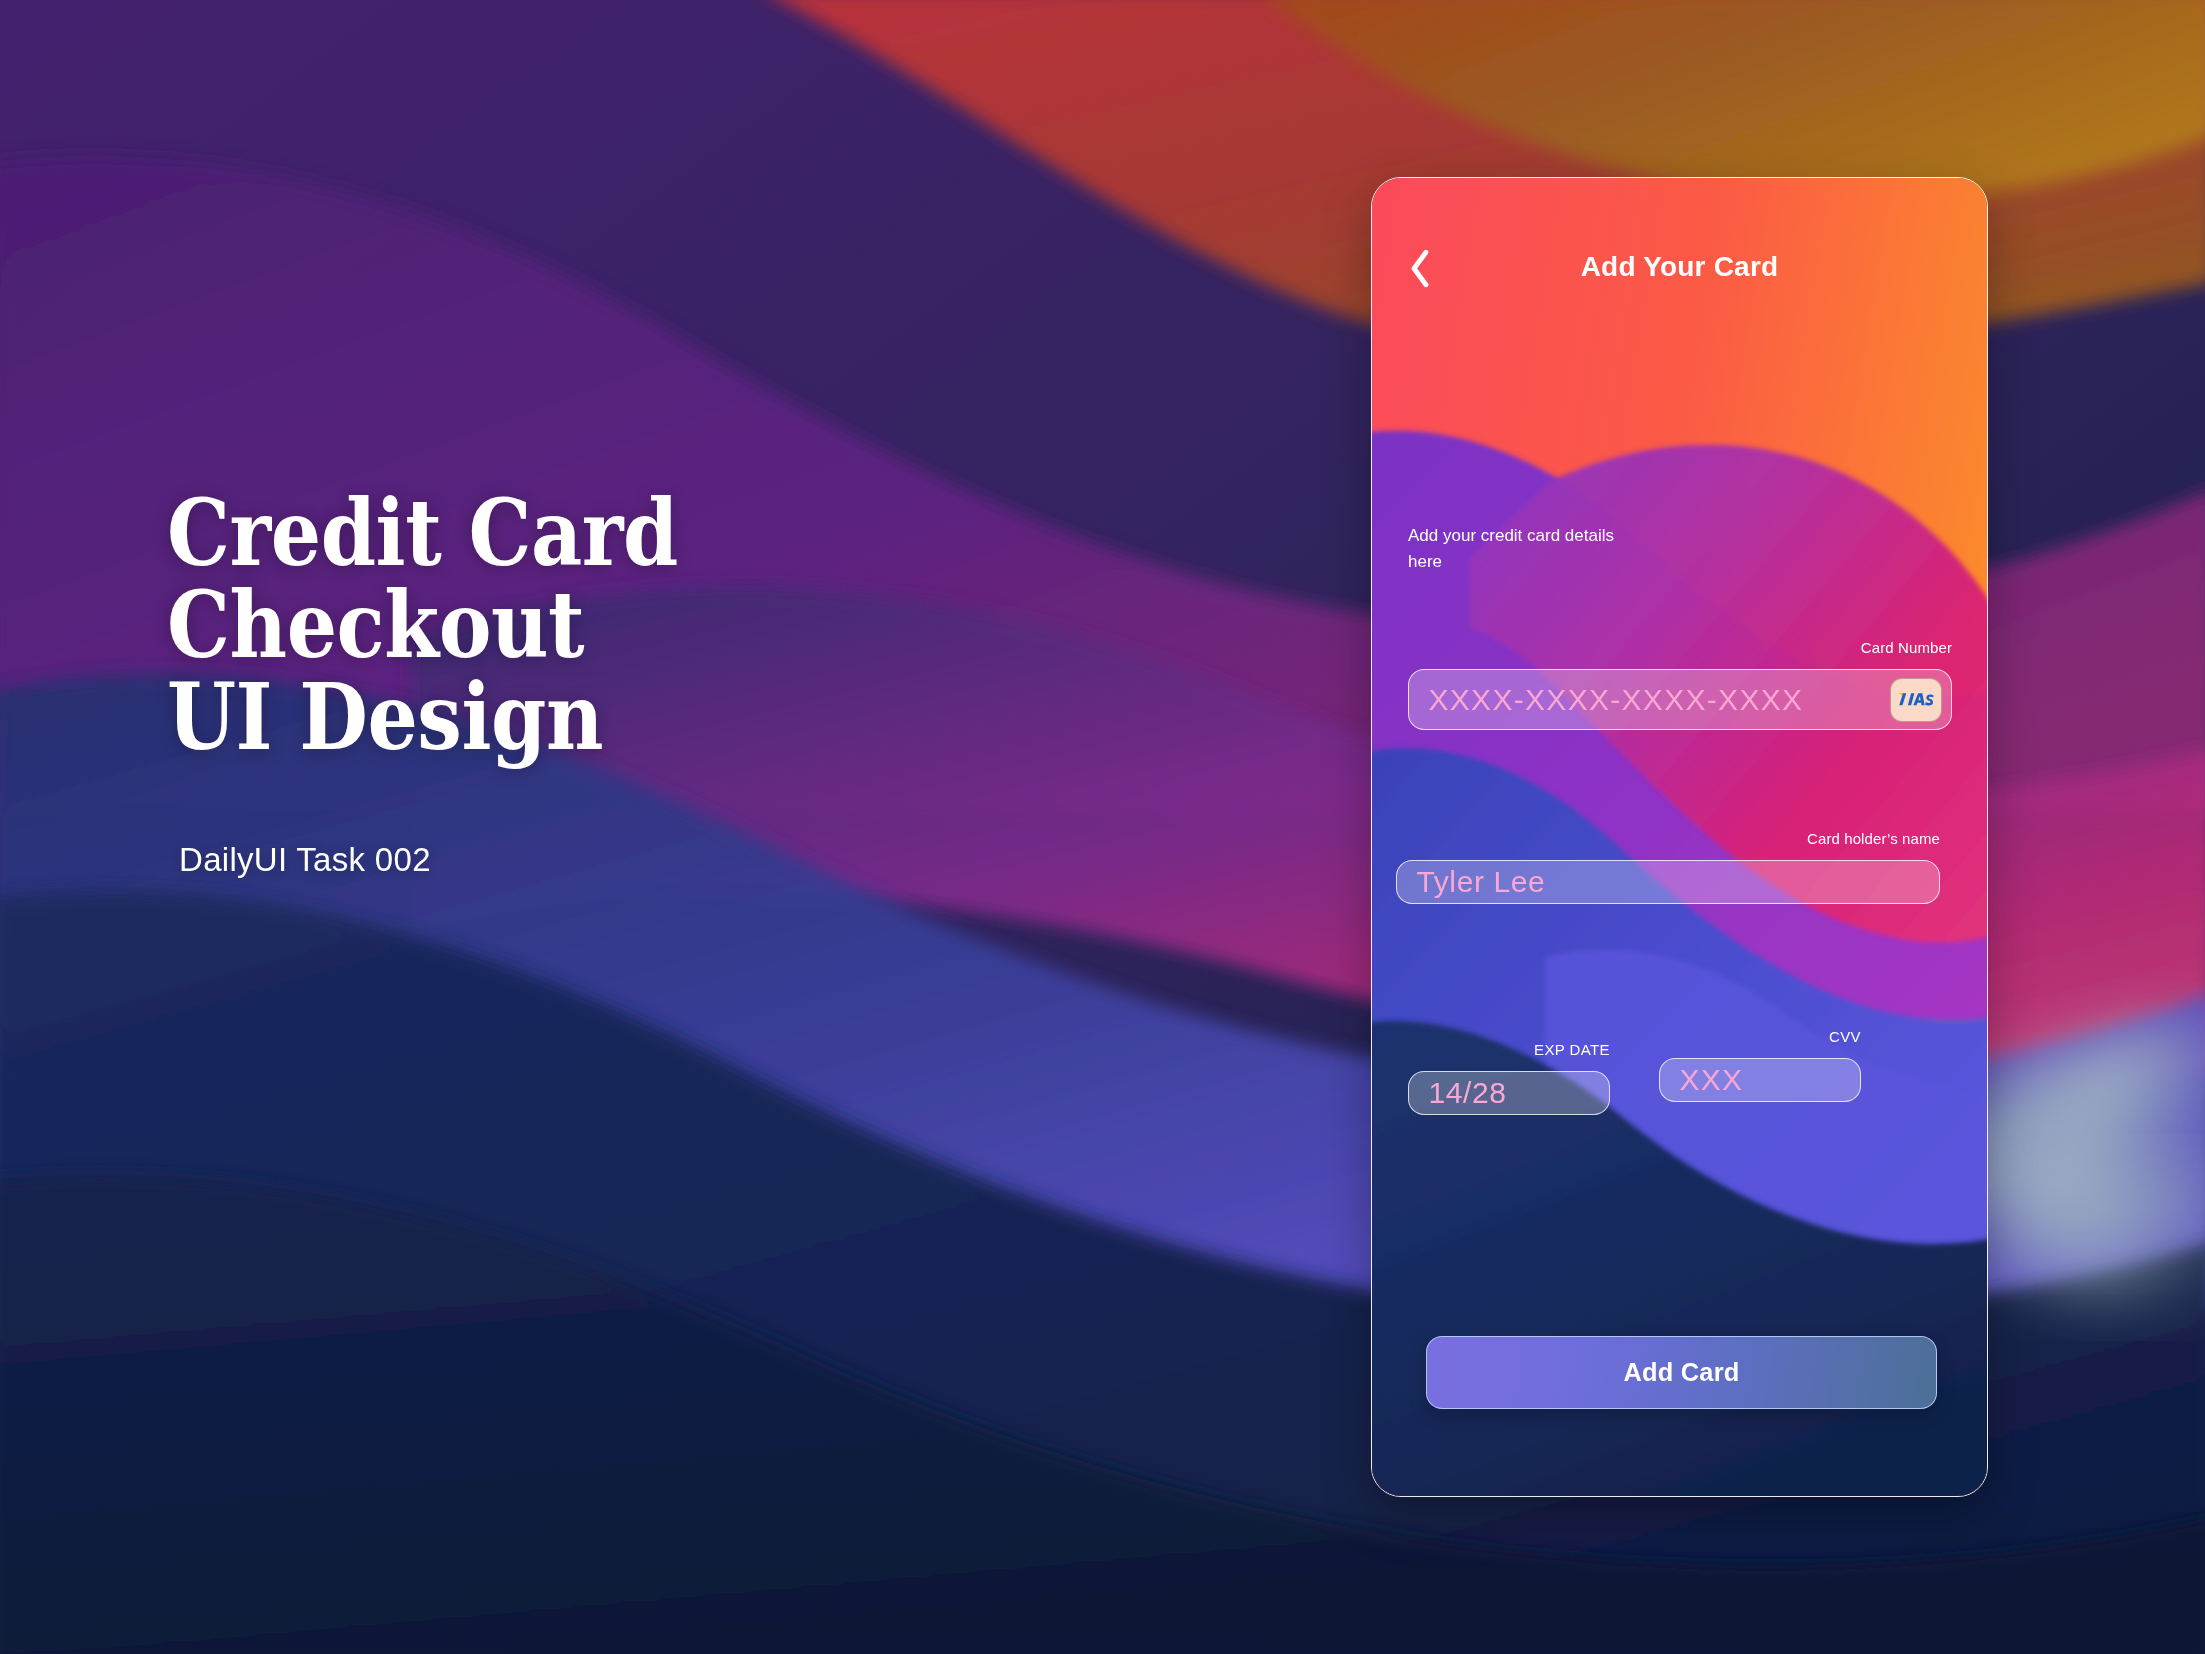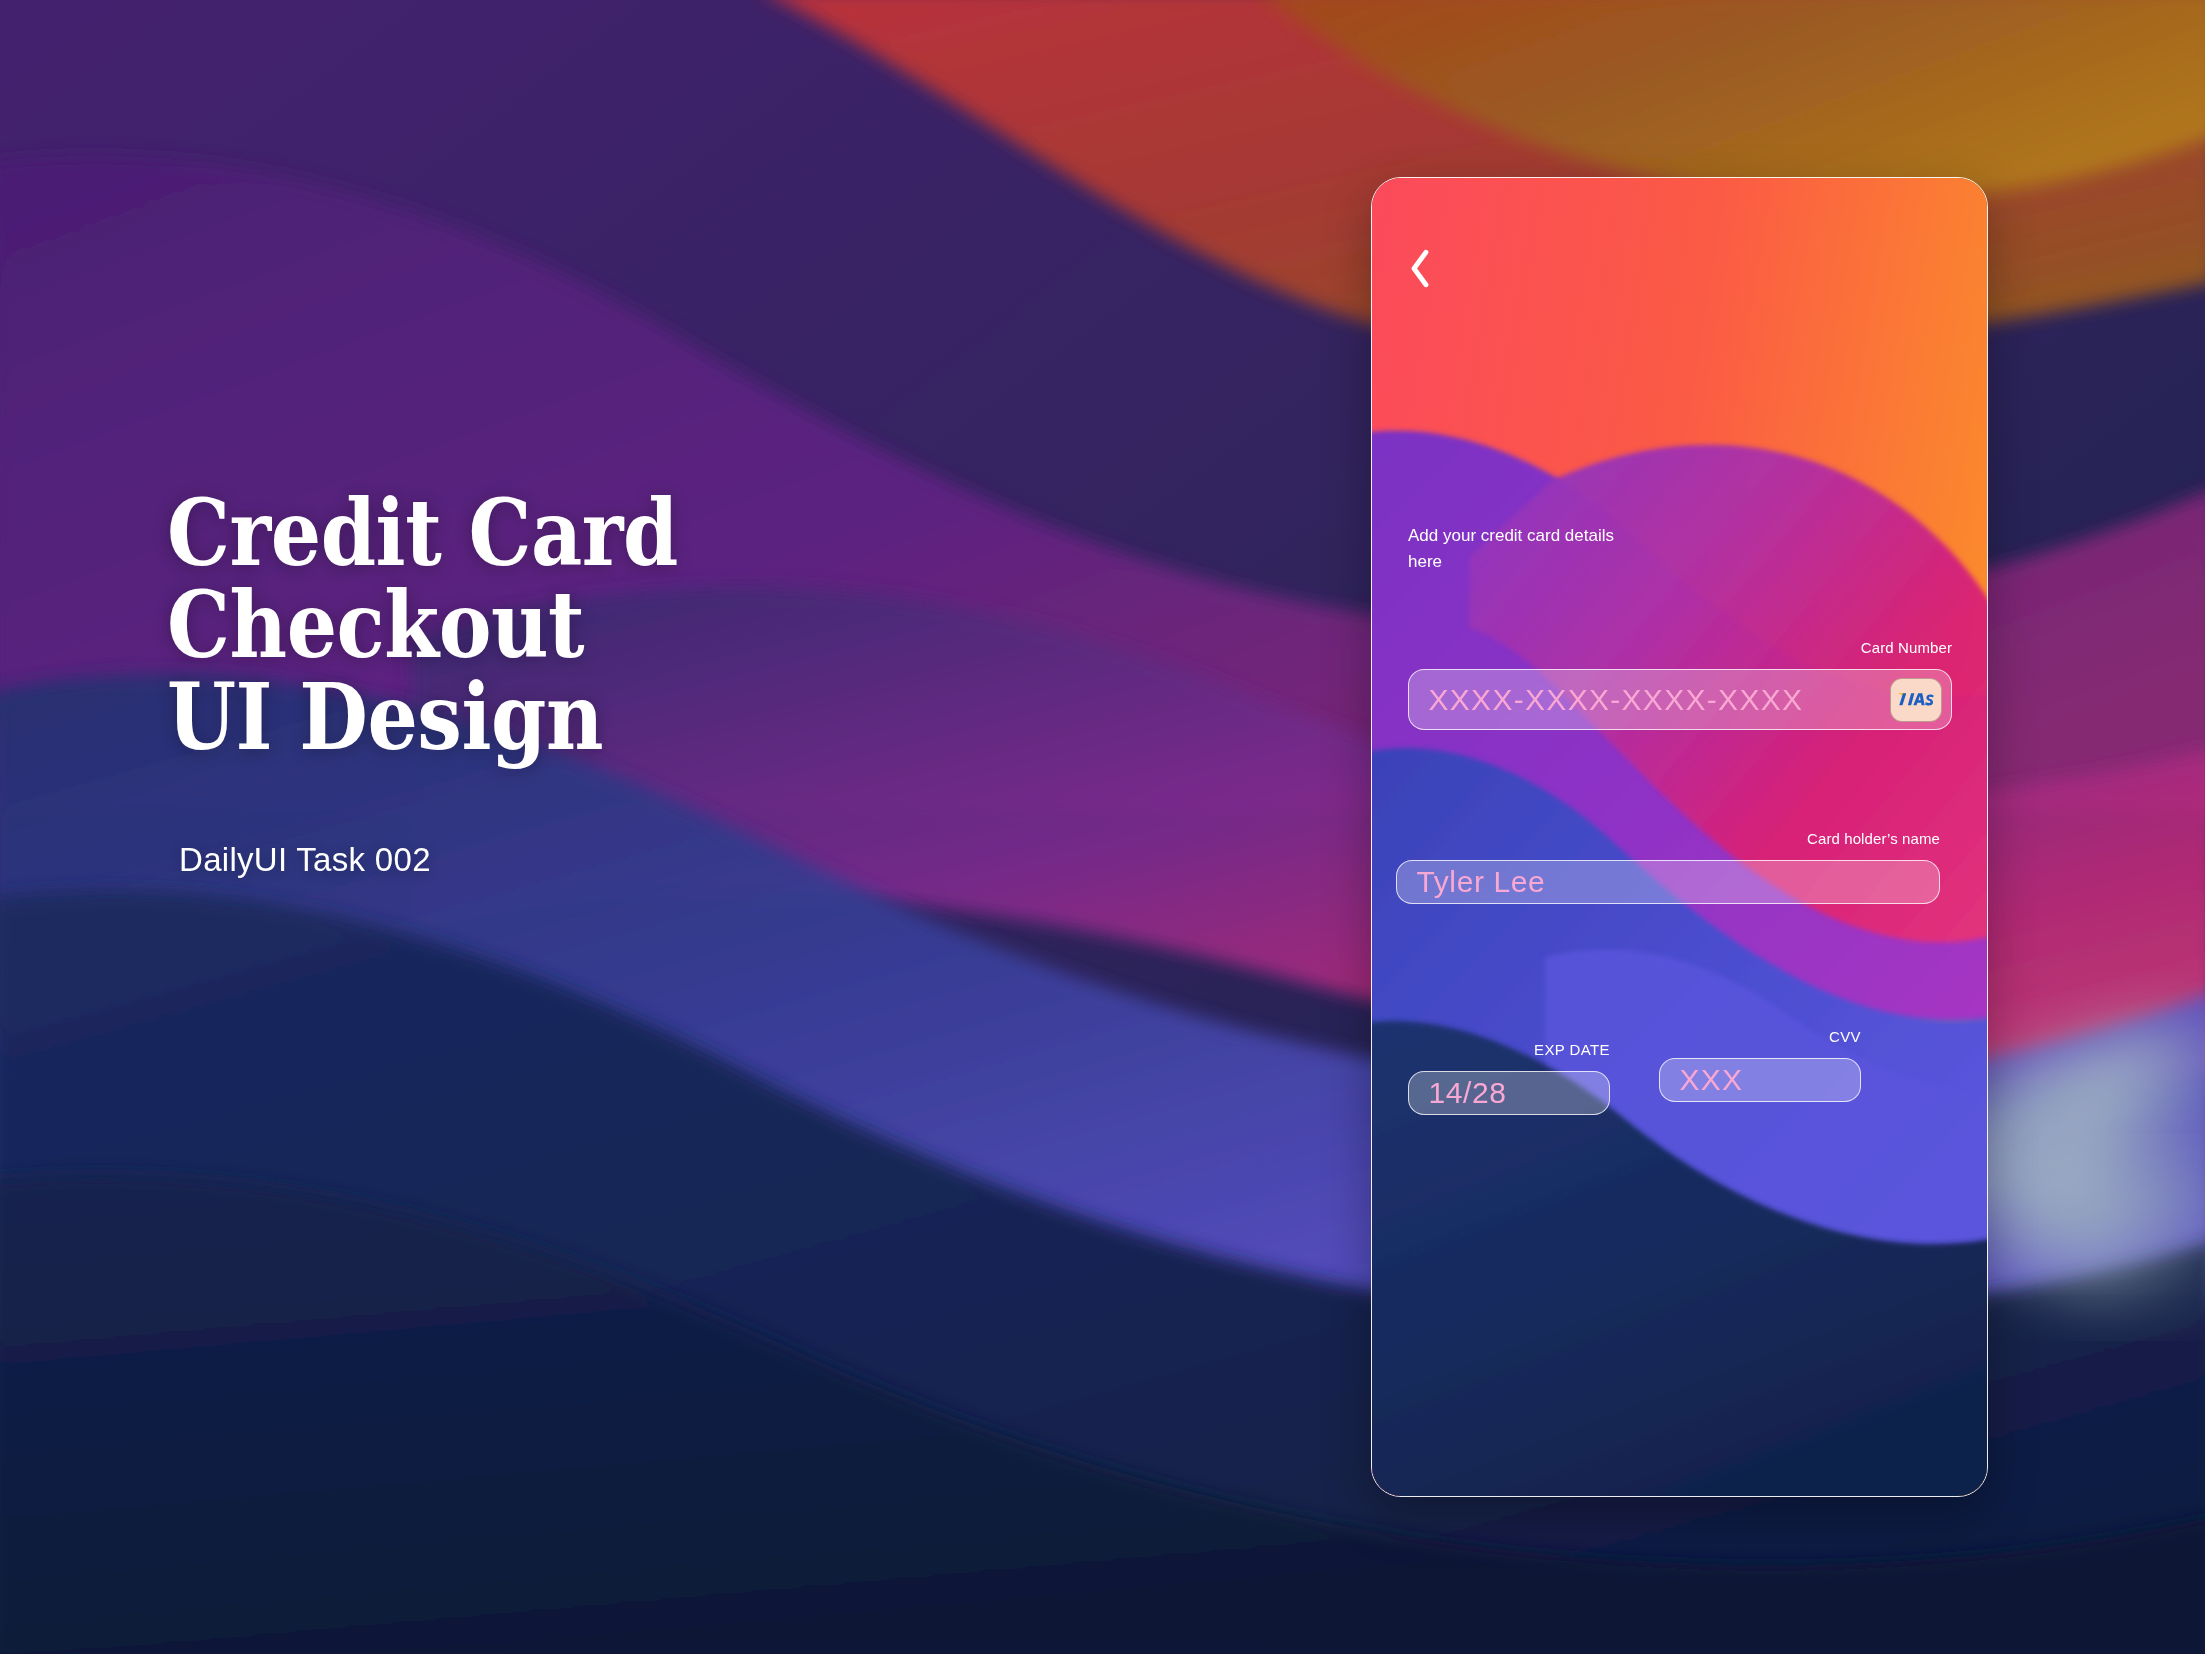--- a/index.html
+++ b/index.html
@@ -371,20 +371,21 @@
     <div class="phone-content">
 
       <div class="nav">
         <div class="back-btn">
           <span>
             <svg width="24" height="39" viewBox="0 0 44 72" fill="none" aria-hidden="true">
               <path d="M33 6 L11 36 L33 66" stroke="#ffffff" stroke-width="9" stroke-linecap="round" stroke-linejoin="round"></path>
             </svg>
           </span>
         </div>
+        <div class="nav-title">Add Your Card</div>
       </div>
 
       <div class="intro">Add your credit card details
 here</div>
 
       <div class="field" id="card-number-field">
         <span class="field-label">Card Number</span>
         <div class="input-box">
           <span class="input-value mono-ish">XXXX-XXXX-XXXX-XXXX</span>
           <span class="visa-badge">
@@ -413,18 +414,19 @@
         </div>
       </div>
 
       <div class="field" id="cvv-field">
         <span class="field-label caps">CVV</span>
         <div class="input-box">
           <span class="input-value mono-ish">XXX</span>
         </div>
       </div>
 
+      <div class="add-card-btn">Add Card</div>
 
     </div>
   </div>
 
 </div>
 
 
 </body></html>

